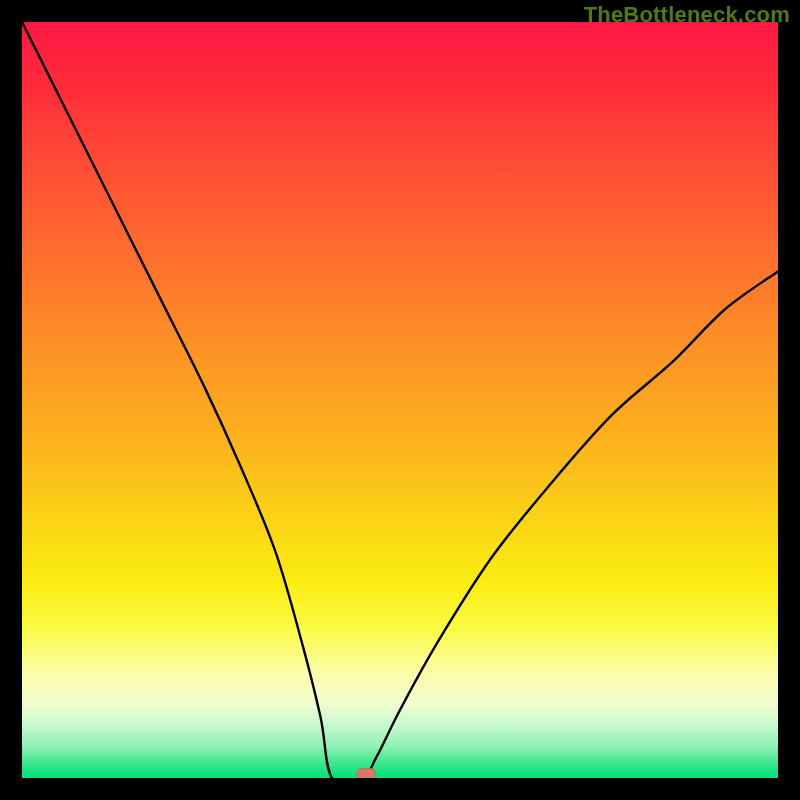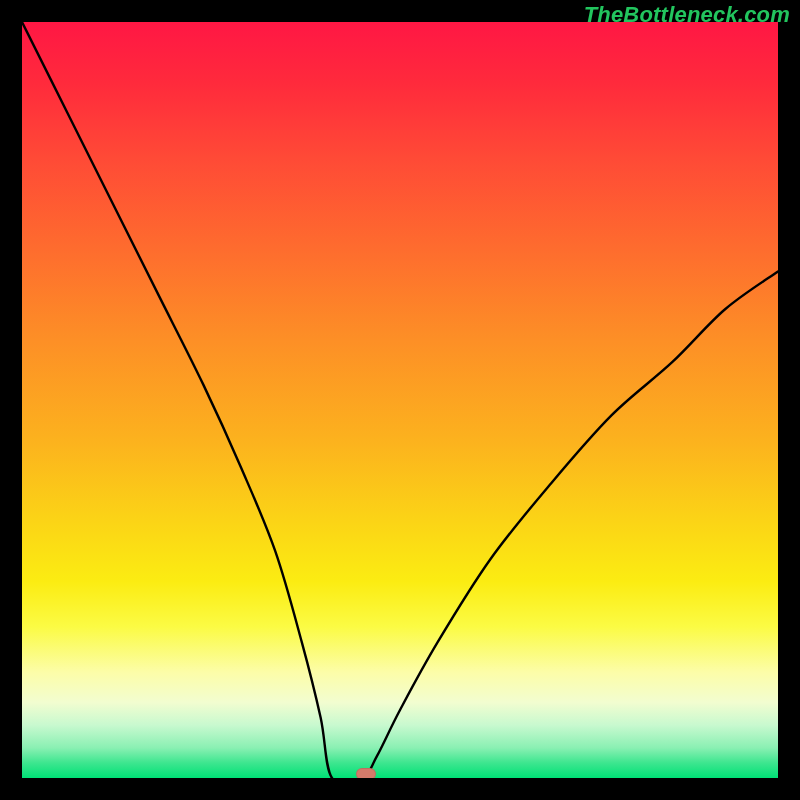--- a/index.html
+++ b/index.html
@@ -14,26 +14,25 @@
   .page {
     position: relative;
     width: 800px;
     height: 800px;
     background: #000;
   }
   .watermark {
     position: absolute;
     top: 2px;
     right: 10px;
-    color: #22c55e;
+    color: #4d7c0f;
     font-size: 22px;
     font-weight: bold;
     letter-spacing: 0.2px;
     z-index: 5;
-    font-style: italic;
   }
   .plot {
     position: absolute;
     left: 22px;
     top: 22px;
     width: 756px;
     height: 756px;
     overflow: hidden;
   }
   .gradient {

